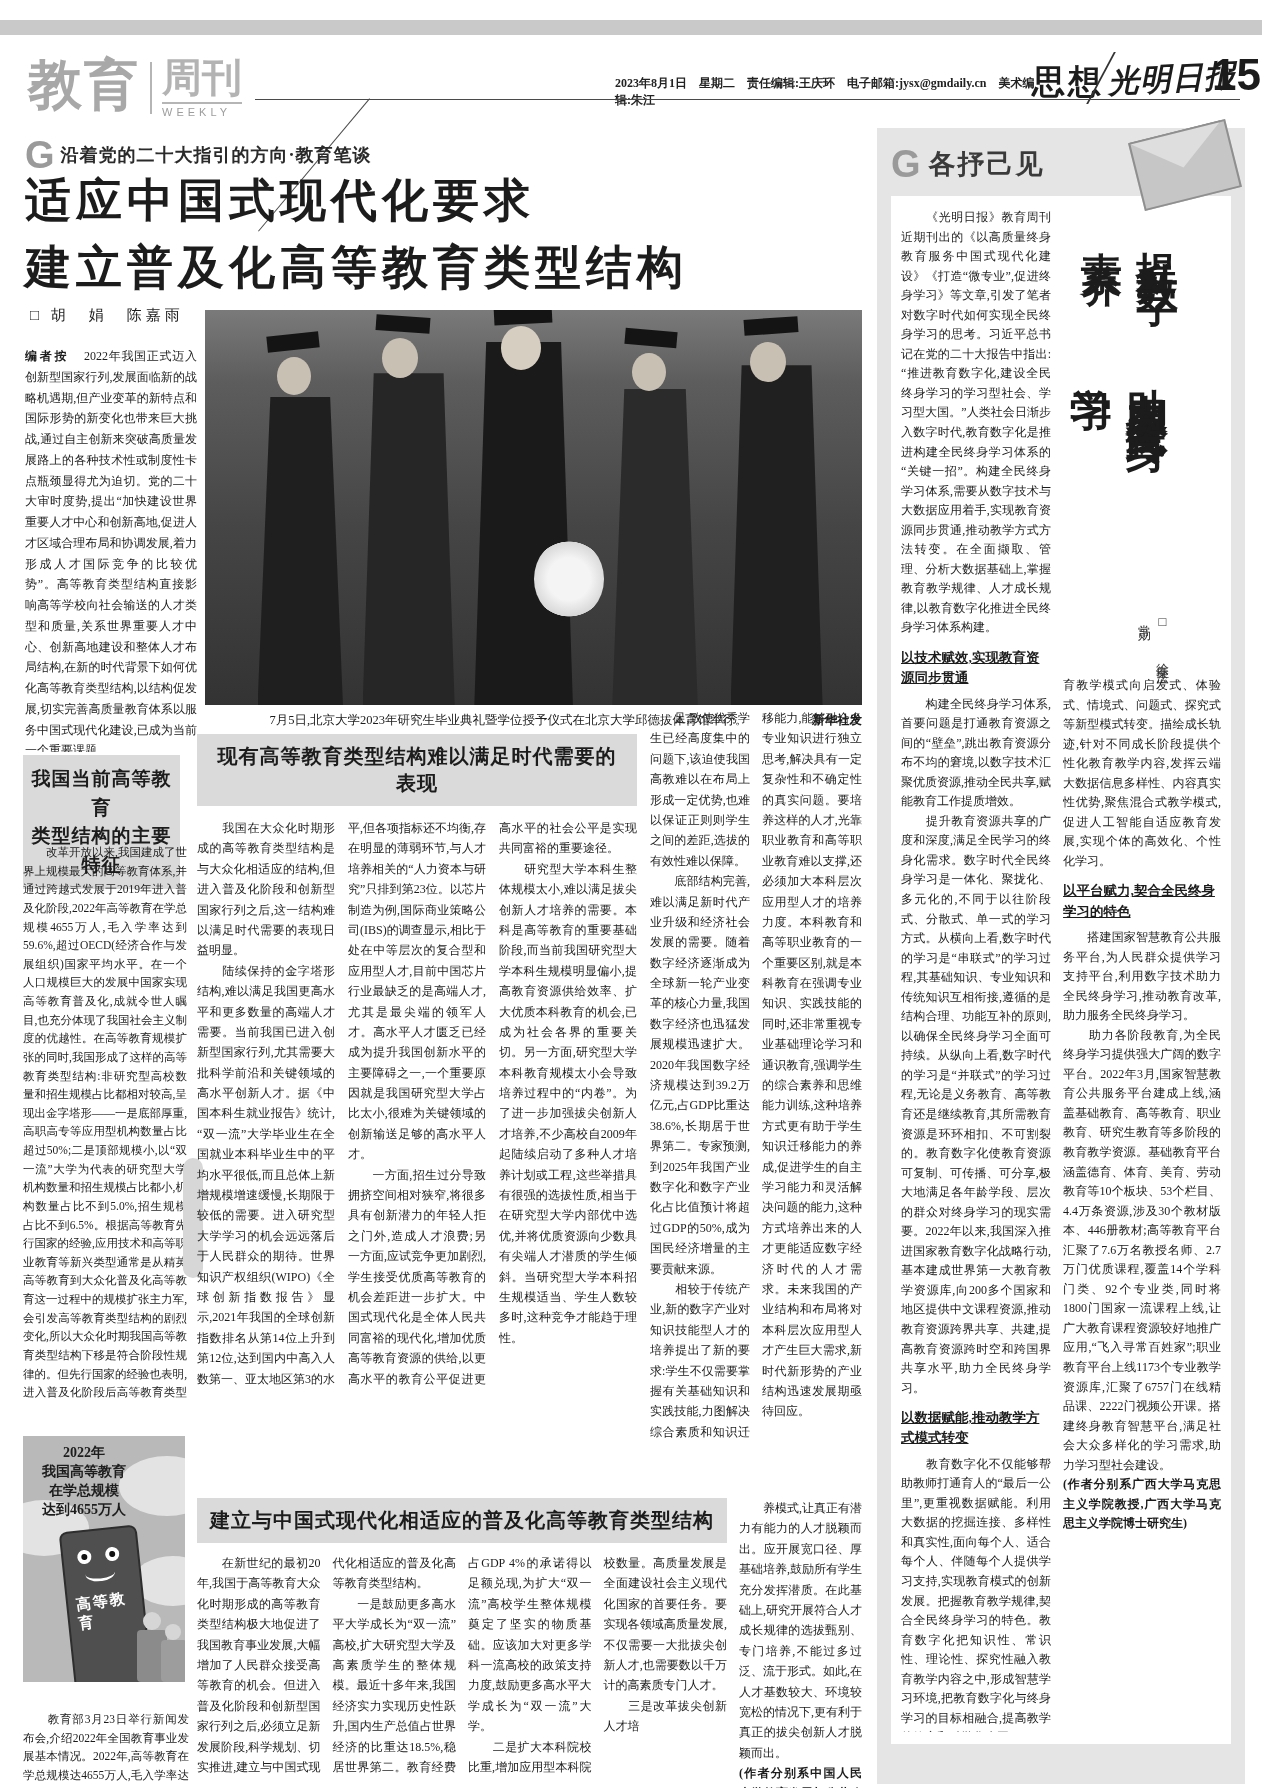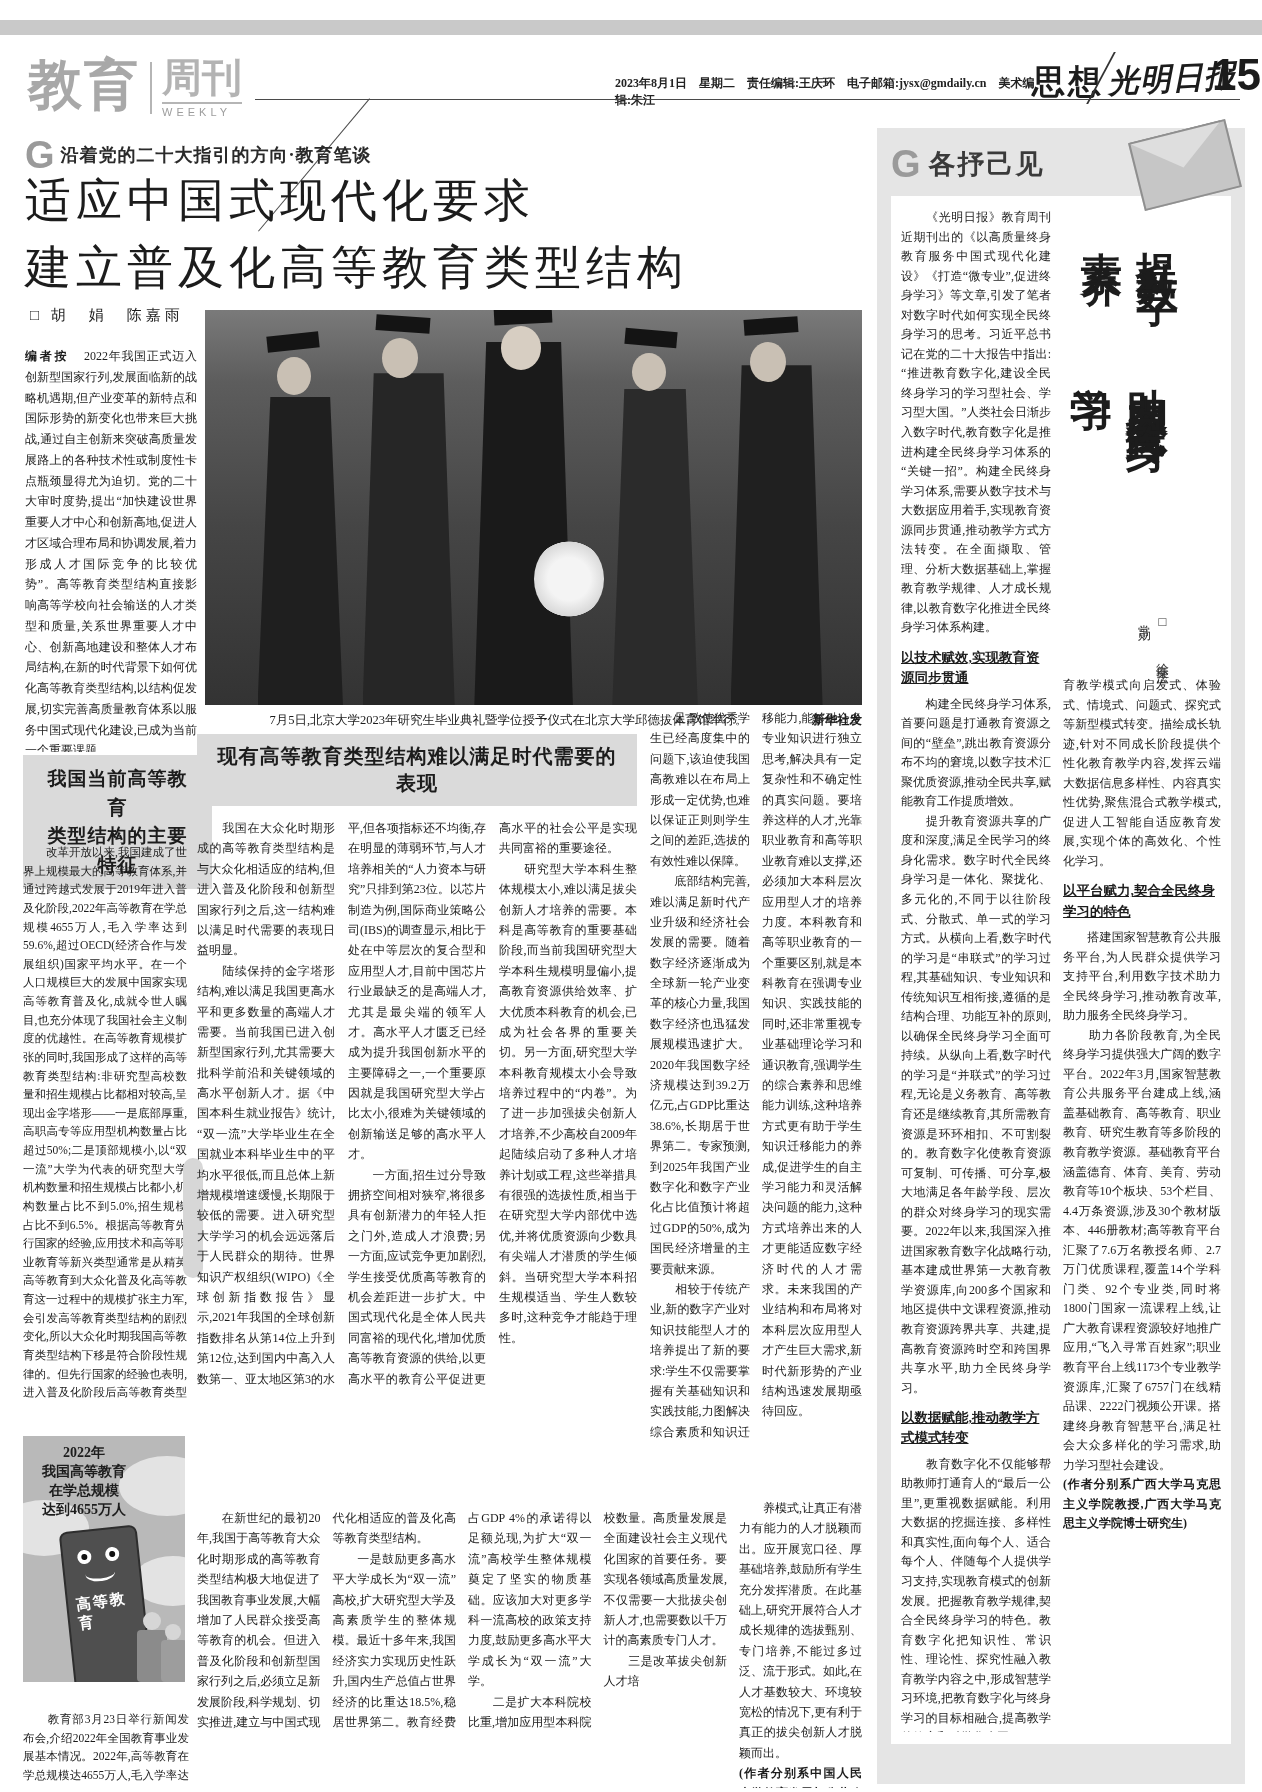--- a/index.html
+++ b/index.html
@@ -20,38 +20,38 @@
             letter-spacing:1px;transform:rotate(-3deg);}
   .mslash{left:1100px;top:52px;width:2px;height:52px;background:#333;transform:skewX(-28deg);}
   .pagenum{left:1212px;top:50px;font-size:44px;font-weight:bold;font-family:"Liberation Sans",sans-serif;}
   .headrule{left:255px;top:99px;width:985px;height:1px;background:#4a4a4a;}
   .headdiag{left:370px;top:99px;width:173px;height:1px;background:#4a4a4a;
             transform:rotate(130deg);transform-origin:left top;}
   
   .kicker{left:25px;top:136px;display:flex;align-items:center;gap:6px;}
   .gmark{font-size:38px;font-weight:900;color:#9a9a9a;line-height:1;font-family:"Liberation Sans",sans-serif;}
   .kicker .ktext{font-size:18px;font-weight:900;color:#2a2a2a;letter-spacing:1px;}
-  .h1{left:25px;top:168px;width:840px;font-size:46px;font-weight:400;letter-spacing:5px;
+  .h1{left:25px;top:168px;width:840px;font-size:46px;font-weight:700;letter-spacing:5px;
       line-height:1.45;font-family:"Liberation Serif","DejaVu Serif",serif;}
   .byline{left:30px;top:306px;font-size:15px;letter-spacing:4px;}
   .ednote{left:25px;top:346px;width:172px;height:406px;overflow:hidden;
           font-size:12px;line-height:1.73;text-align:justify;white-space:pre-line;}
   .ednote b{letter-spacing:2px;}
   
   .photo{left:205px;top:310px;width:657px;height:395px;overflow:hidden;
          background:linear-gradient(180deg,#7a7a7a 0%,#5d5d5d 18%,#454545 55%,#333 100%);}
   .fig{position:absolute;bottom:0;background:#1f1f1f;}
   .fhead{position:absolute;border-radius:50%;background:#c9c0b4;}
   .fcap{position:absolute;background:#141414;}
   .bouquet{position:absolute;border-radius:50%;background:radial-gradient(circle,#f4f4f4 0 40%,#d8d8d8 70%,transparent 71%);}
   .photocap{left:205px;top:712px;width:657px;display:flex;font-size:12.5px;}
   .photocap .cap{flex:1;text-align:center;}
   .photocap .credit{font-weight:bold;}
   
-  .railhead{left:23px;top:755px;width:157px;padding:10px 16px;background:#dadada;text-align:center;
+  .railhead{left:23px;top:755px;width:157px;padding:10px 0;background:#dadada;text-align:center;
             font-size:19px;font-weight:900;line-height:1.5;letter-spacing:1px;}
   .railbody{left:23px;top:843px;width:164px;height:560px;overflow:hidden;font-size:11.5px;
             line-height:1.62;text-align:justify;white-space:pre-line;}
   .bubble{left:183px;top:1158px;width:20px;height:120px;background:#d7d7d7;border-radius:12px;}
   .bubble:after{content:"";position:absolute;left:-6px;bottom:18px;border:8px solid transparent;
                 border-right-color:#d7d7d7;}
   
   .cartoon{left:23px;top:1436px;width:162px;height:246px;background:#b9b9b9;overflow:hidden;}
   .cloud{position:absolute;background:#e3e3e3;border-radius:50%;}
   .ctext{position:absolute;left:6px;top:8px;width:110px;font-size:14px;font-weight:900;
@@ -205,20 +205,21 @@
     </div>
     <div class="mid-right">
       <div class="colbody">　　足,致使优秀学生已经高度集中的问题下,该迫使我国高教难以在布局上形成一定优势,也难以保证正则则学生之间的差距,选拔的有效性难以保障。
 　　底部结构完善,难以满足新时代产业升级和经济社会发展的需要。随着数字经济逐渐成为全球新一轮产业变革的核心力量,我国数字经济也迅猛发展规模迅速扩大。2020年我国数字经济规模达到39.2万亿元,占GDP比重达38.6%,长期居于世界第二。专家预测,到2025年我国产业数字化和数字产业化占比值预计将超过GDP的50%,成为国民经济增量的主要贡献来源。
 　　相较于传统产业,新的数字产业对知识技能型人才的培养提出了新的要求:学生不仅需要掌握有关基础知识和实践技能,力图解决综合素质和知识迁移能力,能够融合多专业知识进行独立思考,解决具有一定复杂性和不确定性的真实问题。要培养这样的人才,光靠职业教育和高等职业教育难以支撑,还必须加大本科层次应用型人才的培养力度。本科教育和高等职业教育的一个重要区别,就是本科教育在强调专业知识、实践技能的同时,还非常重视专业基础理论学习和通识教育,强调学生的综合素养和思维能力训练,这种培养方式更有助于学生知识迁移能力的养成,促进学生的自主学习能力和灵活解决问题的能力,这种方式培养出来的人才更能适应数字经济时代的人才需求。未来我国的产业结构和布局将对本科层次应用型人才产生巨大需求,新时代新形势的产业结构迅速发展期亟待回应。</div>
     </div>
   </div>
 
   <div class="abs botsec secwrap">
     <div class="bot-left">
+      <div class="secheader">建立与中国式现代化相适应的普及化高等教育类型结构</div>
       <div class="colbody">　　在新世纪的最初20年,我国于高等教育大众化时期形成的高等教育类型结构极大地促进了我国教育事业发展,大幅增加了人民群众接受高等教育的机会。但进入普及化阶段和创新型国家行列之后,必须立足新发展阶段,科学规划、切实推进,建立与中国式现代化相适应的普及化高等教育类型结构。
 　　一是鼓励更多高水平大学成长为“双一流”高校,扩大研究型大学及高素质学生的整体规模。最近十多年来,我国经济实力实现历史性跃升,国内生产总值占世界经济的比重达18.5%,稳居世界第二。教育经费占GDP 4%的承诺得以足额兑现,为扩大“双一流”高校学生整体规模奠定了坚实的物质基础。应该加大对更多学科一流高校的政策支持力度,鼓励更多高水平大学成长为“双一流”大学。
 　　二是扩大本科院校比重,增加应用型本科院校数量。高质量发展是全面建设社会主义现代化国家的首要任务。要实现各领域高质量发展,不仅需要一大批拔尖创新人才,也需要数以千万计的高素质专门人才。
 　　三是改革拔尖创新人才培</div>
     </div>
     <div class="bot-right">
       <div class="colbody"><span>　　养模式,让真正有潜力有能力的人才脱颖而出。应开展宽口径、厚基础培养,鼓励所有学生充分发挥潜质。在此基础上,研究开展符合人才成长规律的选拔甄别、专门培养,不能过多过泛、流于形式。如此,在人才基数较大、环境较宽松的情况下,更有利于真正的拔尖创新人才脱颖而出。</span>
 <span class="attrib">(作者分别系中国人民大学教育发展与公共政策研究中心副主任、教育学院教授,中国人民大学教育学院博士研究生)</span></div>
     </div>
   </div>

